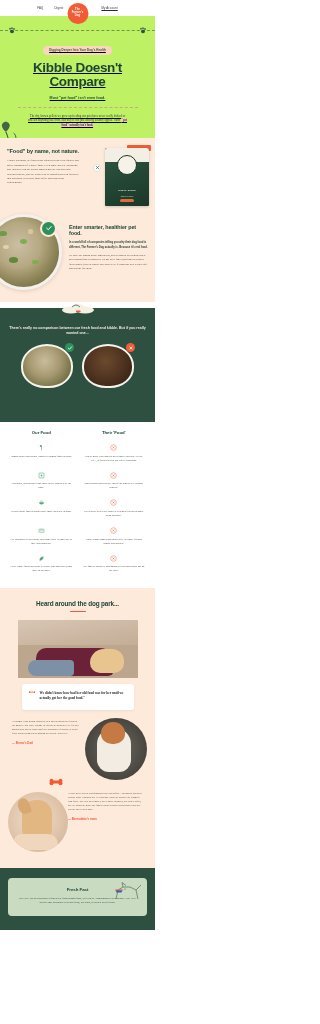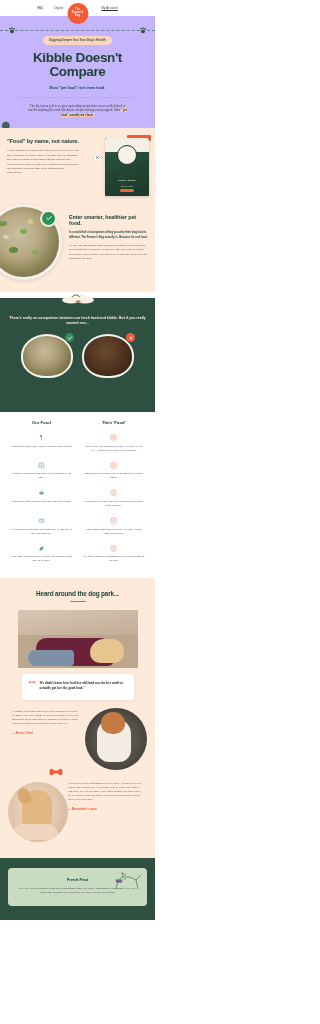--- a/index.html
+++ b/index.html
@@ -29,21 +29,21 @@
     position: absolute; left: 50%; top: 3px; transform: translateX(-50%);
     width: 21px; height: 21px; border-radius: 50%;
     background: #f25c34; color: #fff;
     display: flex; flex-direction: column; align-items: center; justify-content: center;
     line-height: 1.05; z-index: 5;
   }
   .brand-badge span { font-size: 2.6px; font-weight: bold; letter-spacing: .1px; }
 
   
   .hero {
-    background: #c4b5fd; padding: 8px 6px 10px; position: relative; overflow: hidden;
+    background: #bef264; padding: 18px 6px 10px; position: relative; overflow: hidden; text-decoration: underline;
   }
   .hero-rule { position: absolute; top: 14px; left: 0; width: 100%; height: 1px; }
   .hero-rule i { display:block; border-top: .5px dashed #2d5041; opacity:.55; }
   .paw { position: absolute; top: 11px; width: 8px; height: 7px; }
   .paw.l { left: 8px; } .paw.r { right: 8px; }
 
   .eyebrow {
     margin: 12px auto 6px; display: block; width: max-content; max-width: 118px;
     background: #fbd5bd; color: #2d5041; border-radius: 20px;
     font-size: 2.9px; font-weight: bold; padding: 2.4px 6px; text-align: center;

